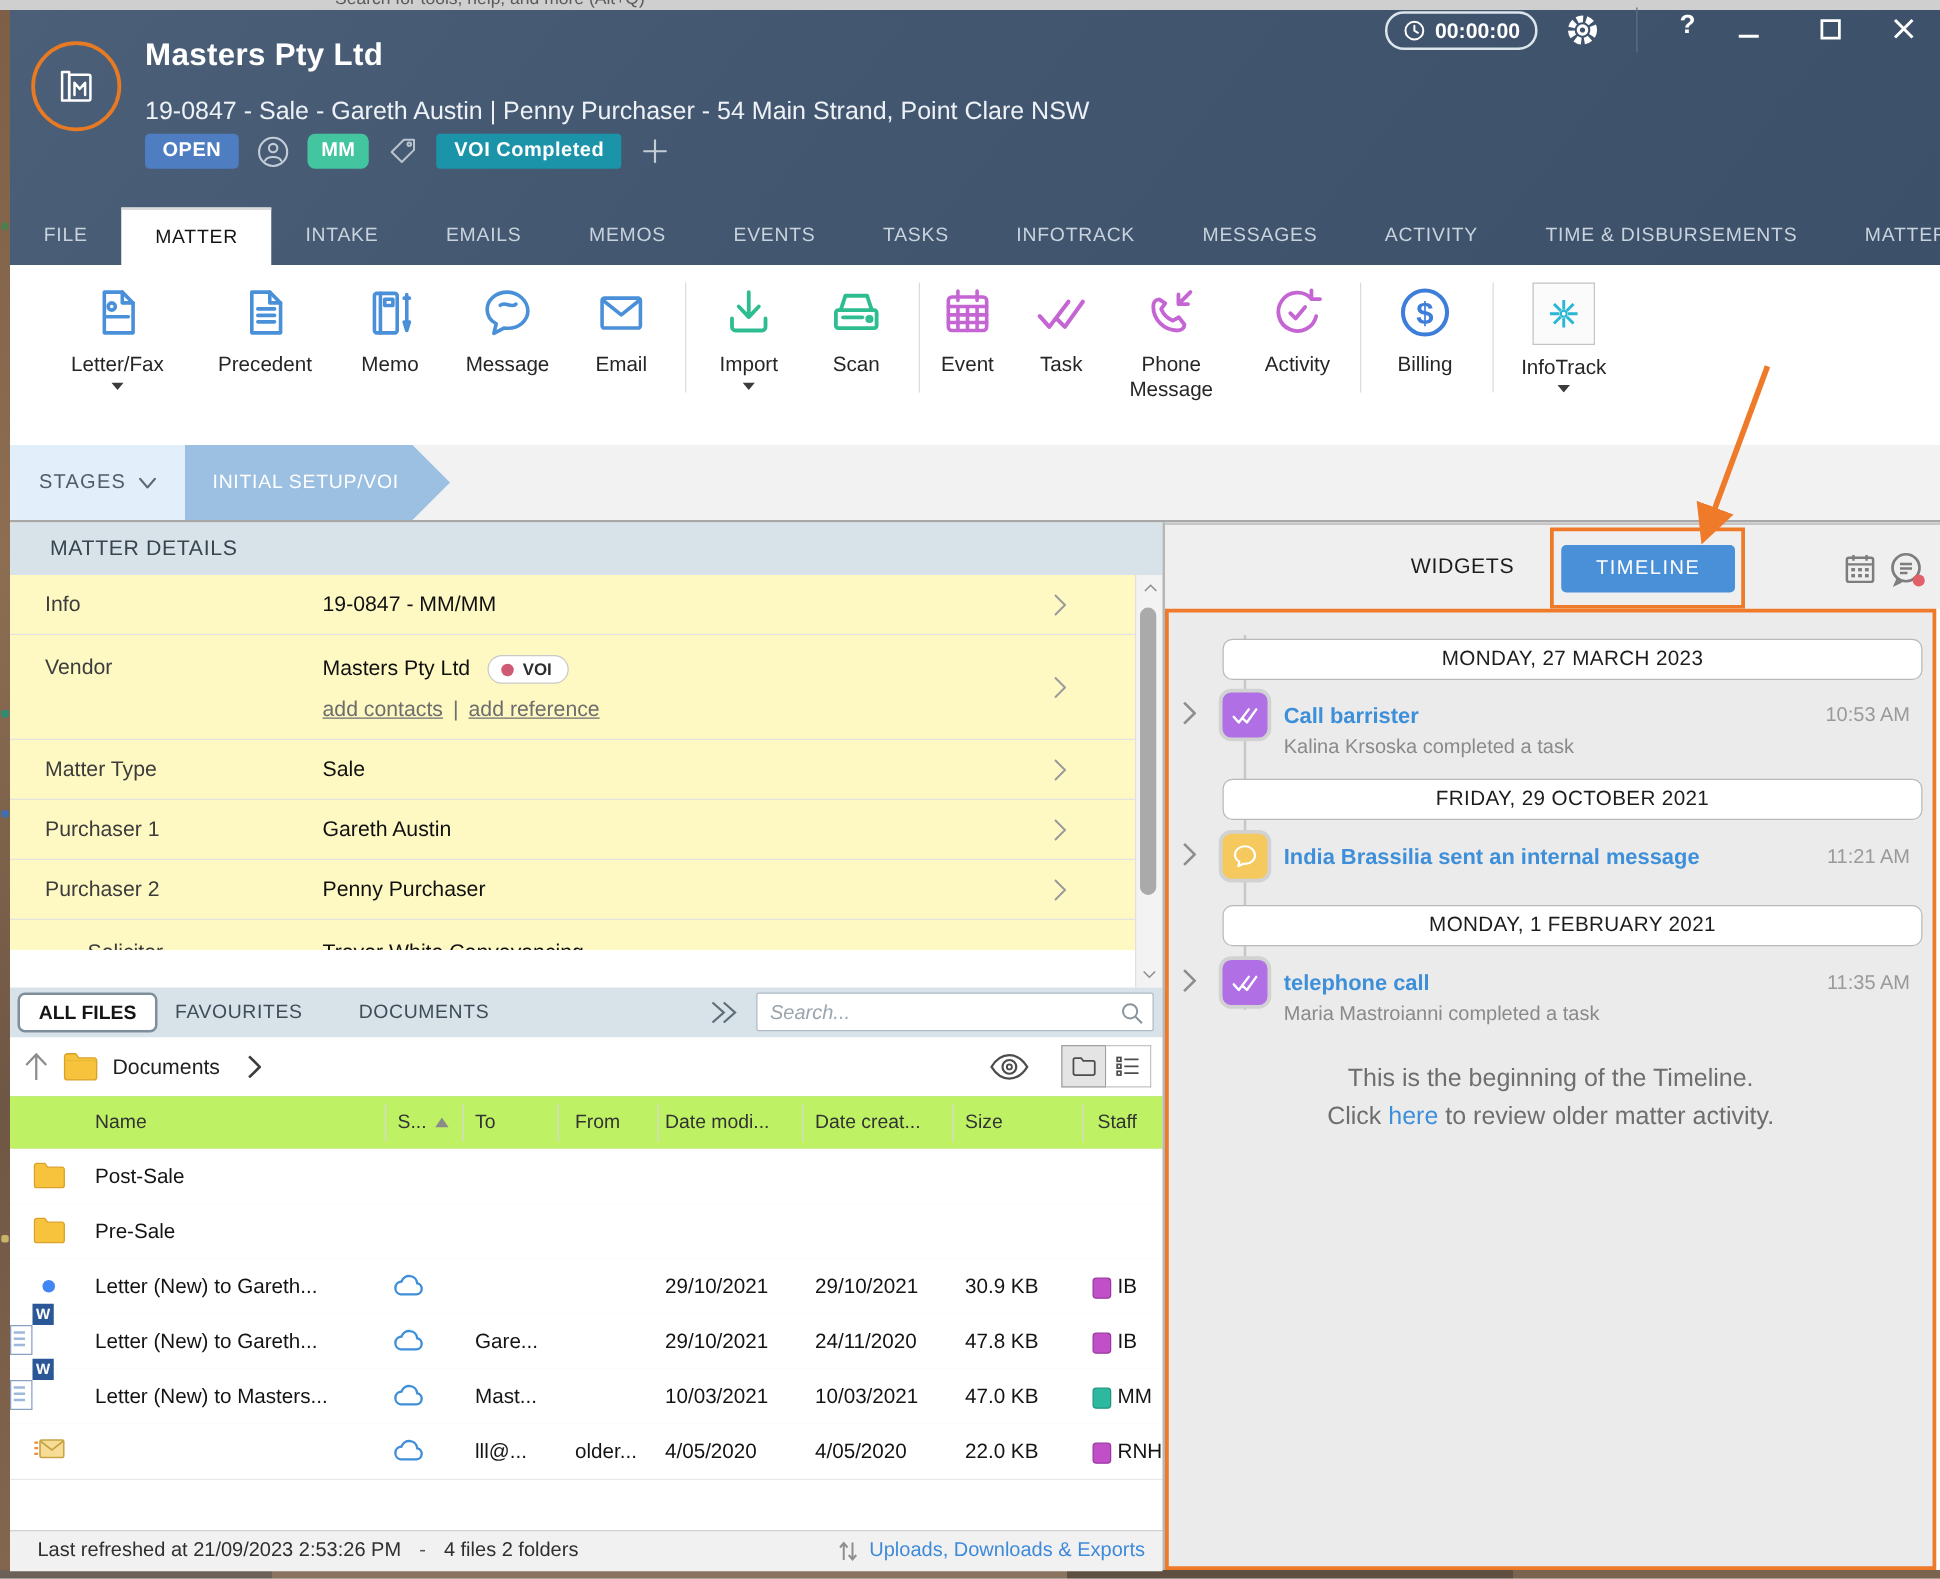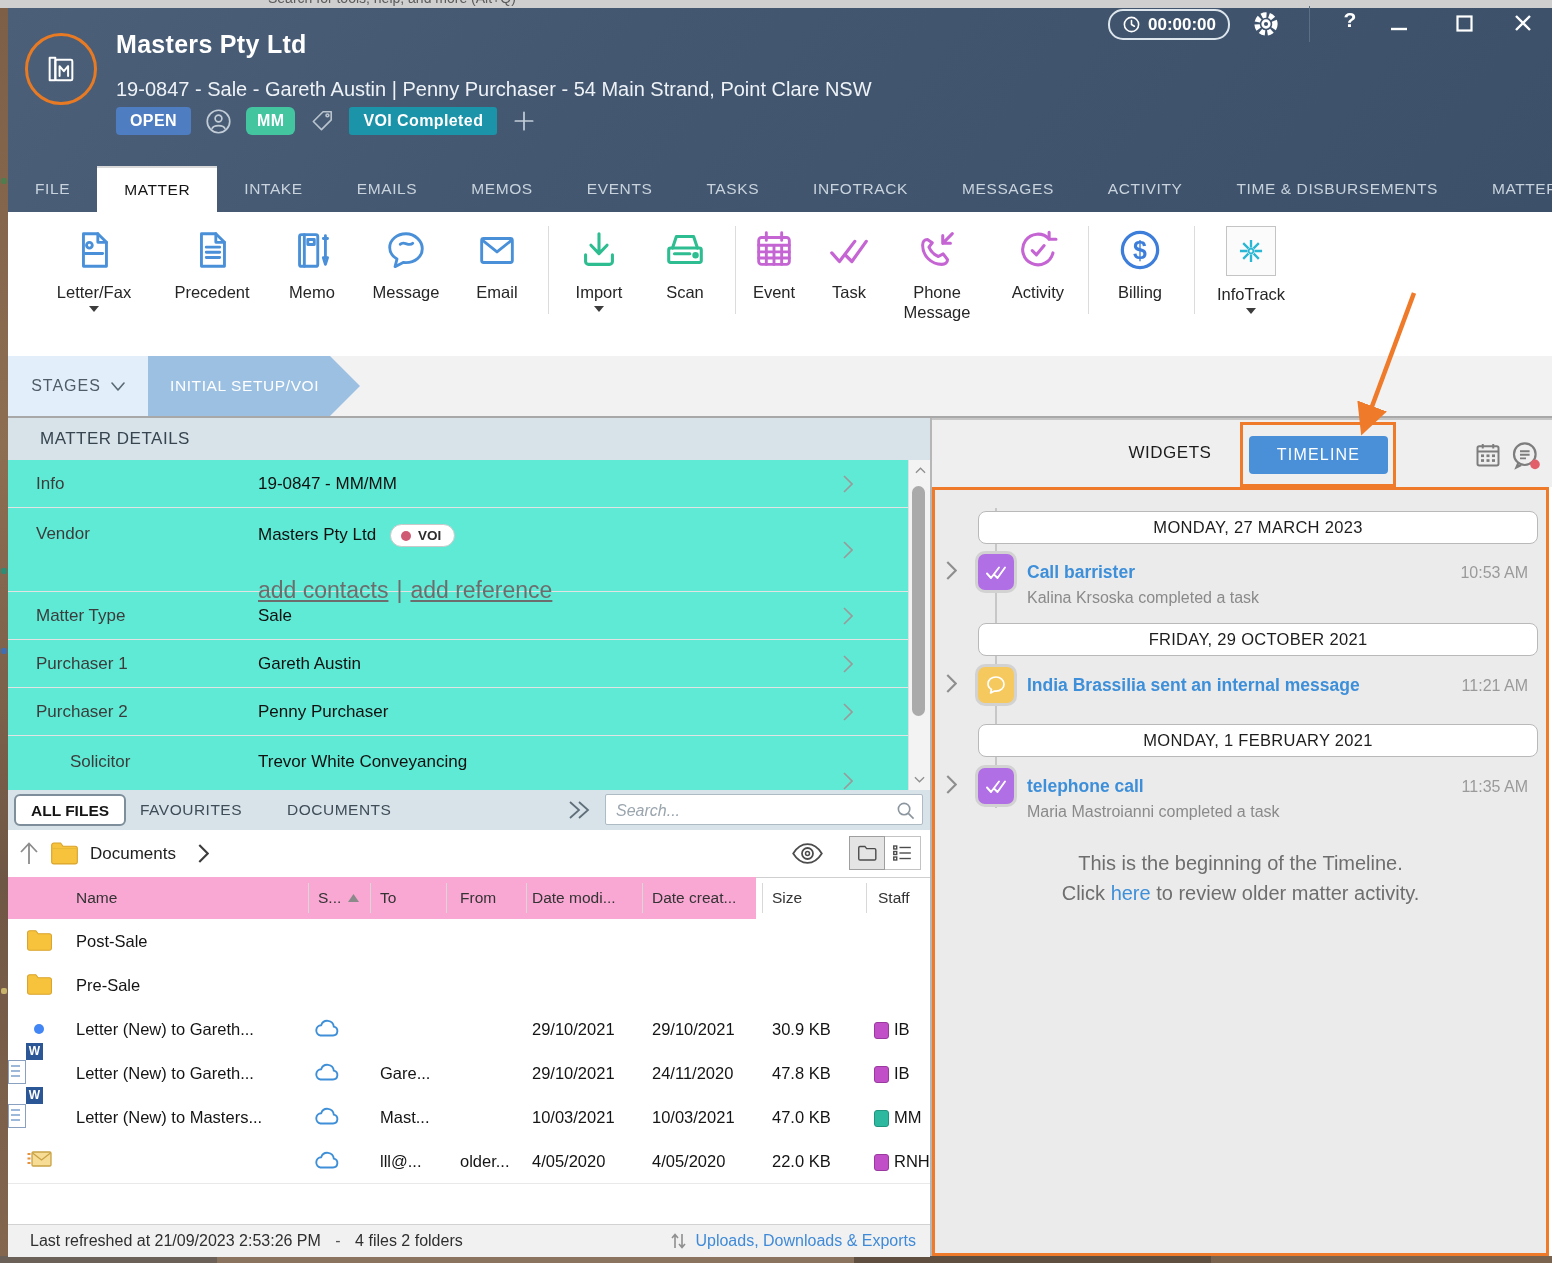--- a/index.html
+++ b/index.html
@@ -55,30 +55,30 @@
   .stages{left:8px;top:356px;width:1544px;height:60px;background:#f2f2f2;border-bottom:2px solid #a8a8a8;}
   .stages-btn{left:8px;top:356px;width:140px;height:60px;background:#e2eef9;display:flex;
               align-items:center;justify-content:center;gap:10px;font-size:16px;color:#4e5d68;letter-spacing:1px;}
   .stage-arrow{left:148px;top:356px;width:212px;height:60px;background:#9cc0e2;color:#fff;
                font-size:15.5px;letter-spacing:.6px;line-height:60px;padding-left:22px;box-sizing:border-box;
                clip-path:polygon(0 0,calc(100% - 30px) 0,100% 50%,calc(100% - 30px) 100%,0 100%);}
 
   
   .md-head{left:8px;top:418px;width:922px;height:42px;background:#d8e2e9;font-size:17px;color:#36454f;
            letter-spacing:.5px;line-height:42px;padding-left:32px;box-sizing:border-box;}
-  .md-rows{left:8px;top:460px;width:900px;height:417px;background:#5eead4;overflow:hidden;}
+  .md-rows{left:8px;top:460px;width:900px;height:300px;background:#fef9c3;overflow:hidden;}
   .md-row{position:absolute;left:0;width:100%;border-bottom:1px solid #e3e3e3;box-sizing:border-box;}
   .md-label{position:absolute;left:28px;font-size:17px;color:#3c3c3c;}
   .md-value{position:absolute;left:250px;font-size:17px;color:#101010;}
   .md-chev{position:absolute;right:55px;}
   .voi-pill{display:inline-flex;align-items:center;gap:7px;border:1.5px solid #c9c9c9;border-radius:15px;
             background:#fff;padding:3px 13px 3px 10px;margin-left:14px;vertical-align:middle;}
   .voi-dot{width:10px;height:10px;border-radius:50%;background:#cf5a74;}
   .voi-txt{font-size:13.5px;font-weight:bold;color:#2d2d2d;}
-  .md-links{position:absolute;left:250px;top:50px;font-size:23px;color:#6d6d6d;margin-top:19px;}
+  .md-links{position:absolute;left:250px;top:50px;font-size:17px;color:#6d6d6d;}
   .md-links a{color:#6d6d6d;text-decoration:underline;}
   .md-links .sep{margin:0 8px;text-decoration:none;}
   .sbar{left:908px;top:460px;width:22px;height:330px;background:#f3f3f3;border-left:1px solid #e0e0e0;}
   .sthumb{left:912px;top:486px;width:13px;height:230px;background:#aaa;border-radius:7px;}
 
   
   .f-tabs{left:8px;top:790px;width:922px;height:40px;background:#d8e2e9;}
   .f-allfiles{left:14px;top:794px;height:32px;line-height:30px;padding:0 15px;background:#fff;
               border:2px solid #7e8f9b;border-radius:6px;font-size:15.5px;font-weight:bold;color:#141414;box-sizing:border-box;}
   .f-tab{position:absolute;top:790px;line-height:40px;font-size:15.5px;color:#3e4d58;letter-spacing:.5px;}
@@ -86,21 +86,21 @@
   .f-search input{position:absolute;left:8px;top:3px;width:270px;height:23px;border:0;outline:0;
                   font-family:"Liberation Sans",sans-serif;font-size:16px;font-style:italic;color:#333;}
   .f-search input::placeholder{color:#9aa5ae;}
   .crumbs{left:8px;top:830px;width:922px;height:47px;background:#fff;border-bottom:1px solid #cfcfcf;}
   .crumb-txt{left:90px;top:830px;line-height:47px;font-size:17px;color:#1f1f1f;}
   .viewbtn{position:absolute;top:836px;width:36px;height:34px;box-sizing:border-box;display:flex;align-items:center;justify-content:center;}
   .vb-on{background:#e4e4e4;border:1px solid #9f9f9f;}
   .vb-off{background:#fff;border:1px solid #c3c3c3;border-left:0;}
 
   
-  .thead{left:8px;top:877px;width:748px;height:42px;background:#f9a8d4;border-bottom:1px solid #c6c6c6;}
+  .thead{left:8px;top:877px;width:922px;height:42px;background:#bef264;border-bottom:1px solid #c6c6c6;}
   .th{position:absolute;top:0;line-height:42px;font-size:15.5px;color:#333;}
   .tvline{position:absolute;top:6px;width:1px;height:30px;background:#d8d8d8;}
   .trow{position:absolute;left:8px;width:922px;height:44px;border-bottom:1px solid #e9e9e9;background:#fff;}
   .td{position:absolute;top:0;line-height:44px;font-size:16.5px;color:#141414;white-space:nowrap;}
   .td-ico{position:absolute;left:18px;top:9px;}
   .staff-sq{position:absolute;left:866px;top:15px;width:13px;height:15px;border-radius:3px;}
   .sq-ib,.sq-rnh{background:#c14fc7;border:1px solid #9a3aa0;}
   .sq-mm{background:#2db9a0;border:1px solid #1f9580;}
   .staff-txt{left:886px;}
 

